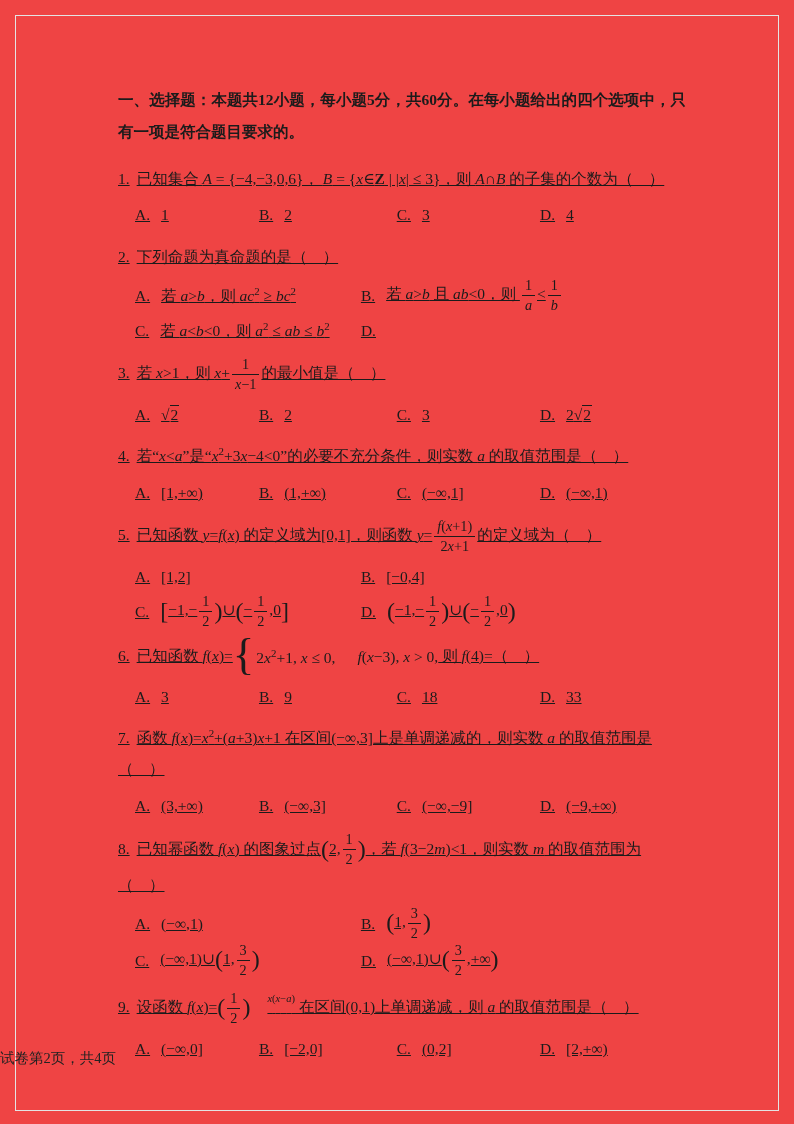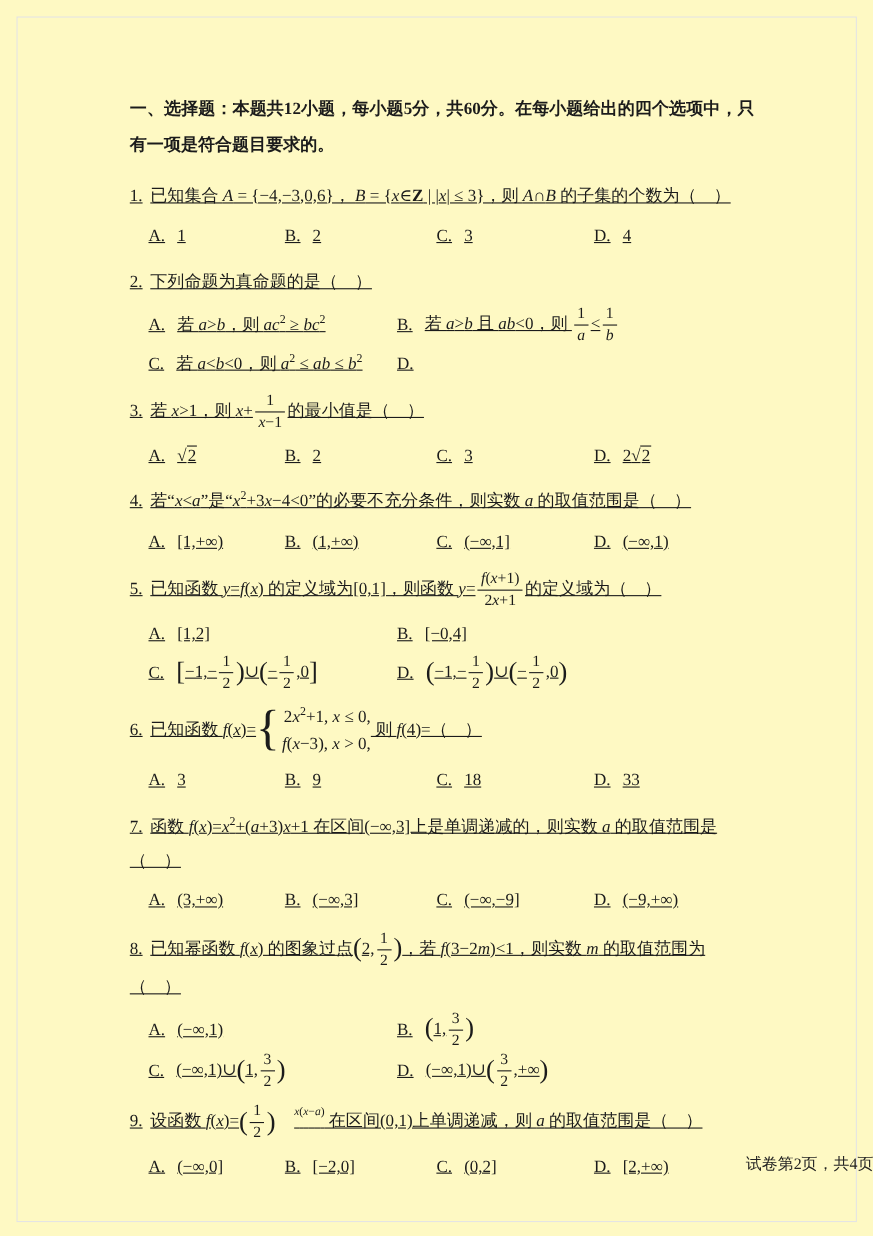--- a/index.html
+++ b/index.html
@@ -1,17 +1,17 @@
 <!DOCTYPE html>
 <html><head>
 <meta charset="utf-8">
 <style>
   html,body{margin:0;padding:0;background:#ffffff;}
   .page{
-    position:relative;width:794px;height:1124px;background:#fef9c3;
+    position:relative;width:794px;height:1124px;background:#ef4444;
     font-family:"Liberation Serif","DejaVu Serif",serif;color:#1b1b1b;
     font-size:15.5px;overflow:hidden;box-sizing:border-box;
   }
   .scan-frame{position:absolute;left:15px;top:15px;right:15px;bottom:13px;border:1px solid #e4e4e4;pointer-events:none;}
   .content{position:absolute;left:118px;top:84px;width:568px;}
   .header{margin:0 0 12px 0;font-weight:bold;line-height:2.05;text-align:justify;}
   .question{margin:0 0 4px 0;text-decoration:underline;}
   .stem{line-height:2.0;padding:3px 0;}
   .qnum{margin-right:7px;}
   .options{display:grid;margin:2px 0 6px 17px;align-items:center;}
@@ -20,23 +20,23 @@
   .option{display:flex;align-items:center;min-height:33px;line-height:1.5;}
   .olabel{margin-right:11px;}
   sup{font-size:0.7em;}
   .fr{display:inline-block;vertical-align:middle;text-align:center;line-height:1.2;font-size:0.92em;margin:0 2px;}
   .fr .nu{display:block;border-bottom:1px solid currentColor;padding:0 3px 1px 3px;}
   .fr .de{display:block;padding:1px 3px 0 3px;}
   .sq{white-space:nowrap;}
   .sq .ov{border-top:1px solid currentColor;padding:0 1px;}
   .bp{display:inline-block;font-size:1.55em;vertical-align:middle;line-height:1;transform:translateY(-1px);}
   .brace{display:inline-block;font-size:2.9em;vertical-align:middle;line-height:0.8;transform:translateY(-2px);}
-  .cases{display:inline-flex;flex-direction:column;vertical-align:middle;line-height:1.55;text-align:right;margin-left:2px;}
+  .cases{display:inline-flex;flex-direction:row;vertical-align:middle;line-height:1.55;text-align:left;margin-left:2px;gap:22px;}
   .expo{font-size:0.68em;vertical-align:0.95em;margin-left:17px;}
-  .footer{position:absolute;left:0;right:0;bottom:56px;text-align:right;font-size:14.5px;color:#222;}
+  .footer{position:absolute;left:0;right:0;bottom:56px;text-align:left;font-size:14.5px;color:#222;}
 </style>
 </head>
 <body>
 
 <div class="page">
   <div class="scan-frame"></div>
   <div class="content">
 
     <p class="header">一、选择题：本题共12小题，每小题5分，共60分。在每小题给出的四个选项中，只有一项是符合题目要求的。</p>
 

